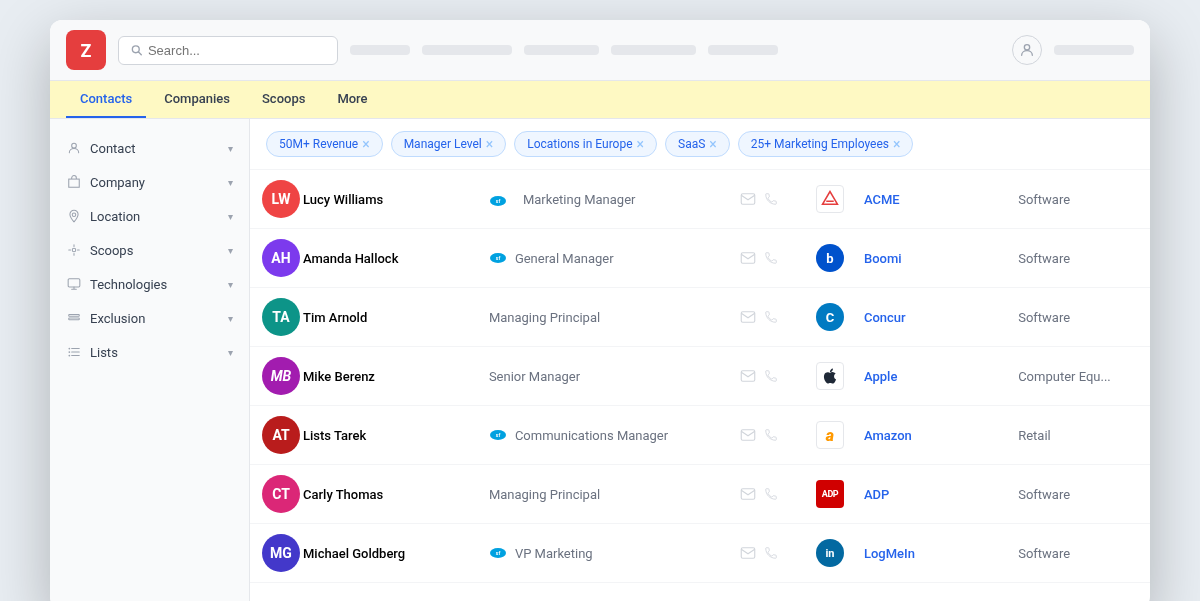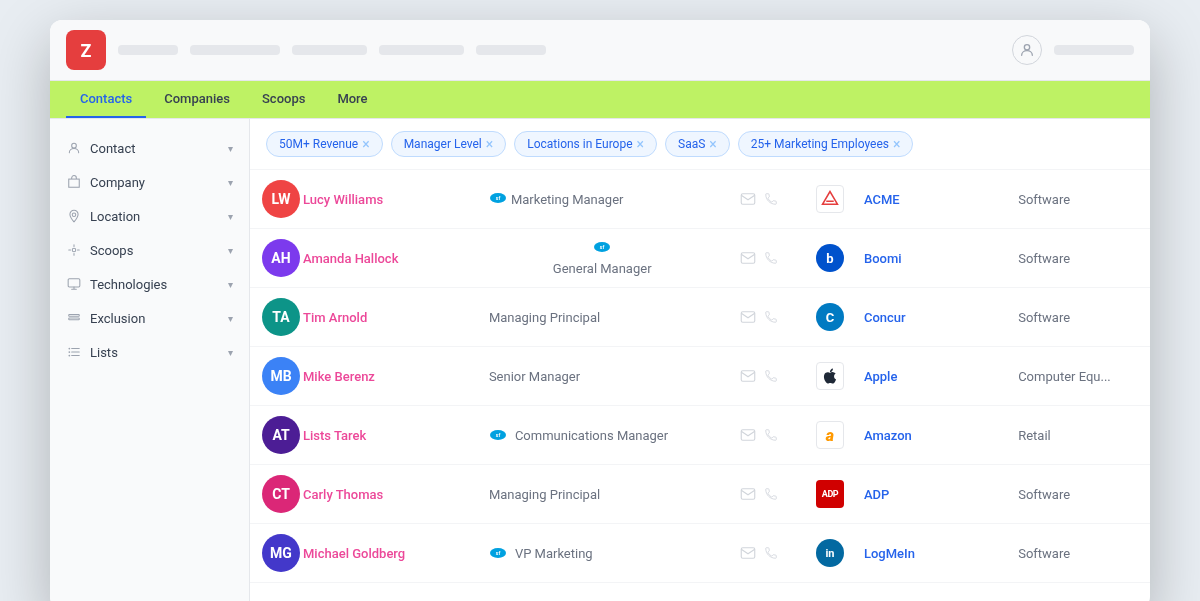--- a/index.html
+++ b/index.html
@@ -77,21 +77,21 @@
       height: 30px;
       border-radius: 50%;
       border: 1.5px solid #d1d5db;
       display: flex;
       align-items: center;
       justify-content: center;
       color: #6b7280;
     }
     
     .nav-bar {
-      background: #bef264;
+      background: #fef9c3;
       border-bottom: 1px solid #e5e7eb;
       padding: 0 16px;
       display: flex;
       align-items: center;
       gap: 4px;
     }
     .nav-item {
       padding: 10px 14px;
       font-size: 13px;
       color: #374151;
@@ -209,21 +209,21 @@
       flex-shrink: 0;
       overflow: hidden;
       display: flex;
       align-items: center;
       justify-content: center;
       font-size: 14px;
       font-weight: bold;
       color: white;
     }
     .person-name {
-      color: #ec4899;
+      color: #000000;
       font-weight: 500;
       white-space: nowrap;
     }
     .job-title {
       color: #6b7280;
       white-space: nowrap;
     }
     .contact-icons {
       display: flex;
       gap: 8px;
@@ -251,40 +251,47 @@
       font-weight: 500;
     }
     .industry {
       color: #6b7280;
       white-space: nowrap;
     }
     
     .av-red { background: #ef4444; }
     .av-purple { background: #7c3aed; }
     .av-teal { background: #0d9488; }
-    .av-blue { background: #3b82f6; }
-    .av-orange { background: #4c1d95; }
+    .av-blue { background: #a21caf; font-style: italic; }
+    .av-orange { background: #b91c1c; }
     .av-pink { background: #db2777; }
     .av-indigo { background: #4338ca; }
     
     .logo-acme { background: #fff; border: 1px solid #e5e7eb; color: #374151; }
     .logo-boomi { background: #0052cc; color: white; border-radius: 50%; }
     .logo-concur { background: #007ac2; color: white; border-radius: 50%; }
     .logo-apple { background: #fff; border: 1px solid #e5e7eb; color: #1f2937; }
     .logo-amazon { background: #fff; border: 1px solid #e5e7eb; color: #1f2937; }
     .logo-adp { background: #d00000; color: white; }
     .logo-logmein { background: #0369a1; color: white; border-radius: 50%; }
   </style>
 </head>
 <body>
 
 <div class="browser-window">
 
   <div class="top-bar">
     <div class="logo-box">Z</div>
+    <div class="search-bar">
+      <svg width="12" height="12" viewBox="0 0 16 16" fill="none">
+        <circle cx="7" cy="7" r="5" stroke="#9ca3af" stroke-width="2"></circle>
+        <line x1="11" y1="11" x2="15" y2="15" stroke="#9ca3af" stroke-width="2" stroke-linecap="round"></line>
+      </svg>
+      <input type="text" placeholder="Search..." style="">
+    </div>
     <div class="top-bar-spacers">
       <div class="spacer-pill" style="width:60px"></div>
       <div class="spacer-pill" style="width:90px"></div>
       <div class="spacer-pill" style="width:75px"></div>
       <div class="spacer-pill" style="width:85px"></div>
       <div class="spacer-pill" style="width:70px"></div>
     </div>
     <div class="user-icon">
       <svg width="16" height="16" viewBox="0 0 24 24" fill="none">
         <circle cx="12" cy="8" r="4" stroke="#9ca3af" stroke-width="2"></circle>
@@ -423,21 +430,21 @@
         <table>
           <tbody id="contacts-tbody">
               <tr>
     <td>
       <div class="person-cell">
         <div class="avatar av-red">LW</div>
         <span class="person-name">Lucy Williams</span>
       </div>
     </td>
     <td>
-      <div style="display:flex;align-items:flex-start;gap:4px;">
+      <div style="display:flex;align-items:flex-end;gap:16px;">
         <svg width="18" height="12" viewBox="0 0 34 24" fill="none">
           <ellipse cx="17" cy="12" rx="16" ry="10" fill="#00a1e0"></ellipse>
           <text x="17" y="16" text-anchor="middle" fill="white" font-size="10" font-weight="bold">sf</text>
         </svg>
         <span class="job-title">Marketing Manager</span>
       </div>
     </td>
     <td>
       <div class="contact-icons">
         <svg width="16" height="12" viewBox="0 0 20 16" fill="none">
@@ -463,21 +470,21 @@
     <td class="industry">Software</td>
   </tr>
               <tr>
     <td>
       <div class="person-cell">
         <div class="avatar av-purple">AH</div>
         <span class="person-name">Amanda Hallock</span>
       </div>
     </td>
     <td>
-      <div style="display:flex;align-items:center;gap:8px;flex-direction:column;">
+      <div style="display:flex;align-items:center;gap:8px;">
         <svg width="18" height="12" viewBox="0 0 34 24" fill="none">
           <ellipse cx="17" cy="12" rx="16" ry="10" fill="#00a1e0"></ellipse>
           <text x="17" y="16" text-anchor="middle" fill="white" font-size="10" font-weight="bold">sf</text>
         </svg>
         <span class="job-title">General Manager</span>
       </div>
     </td>
     <td>
       <div class="contact-icons">
         <svg width="16" height="12" viewBox="0 0 20 16" fill="none">

